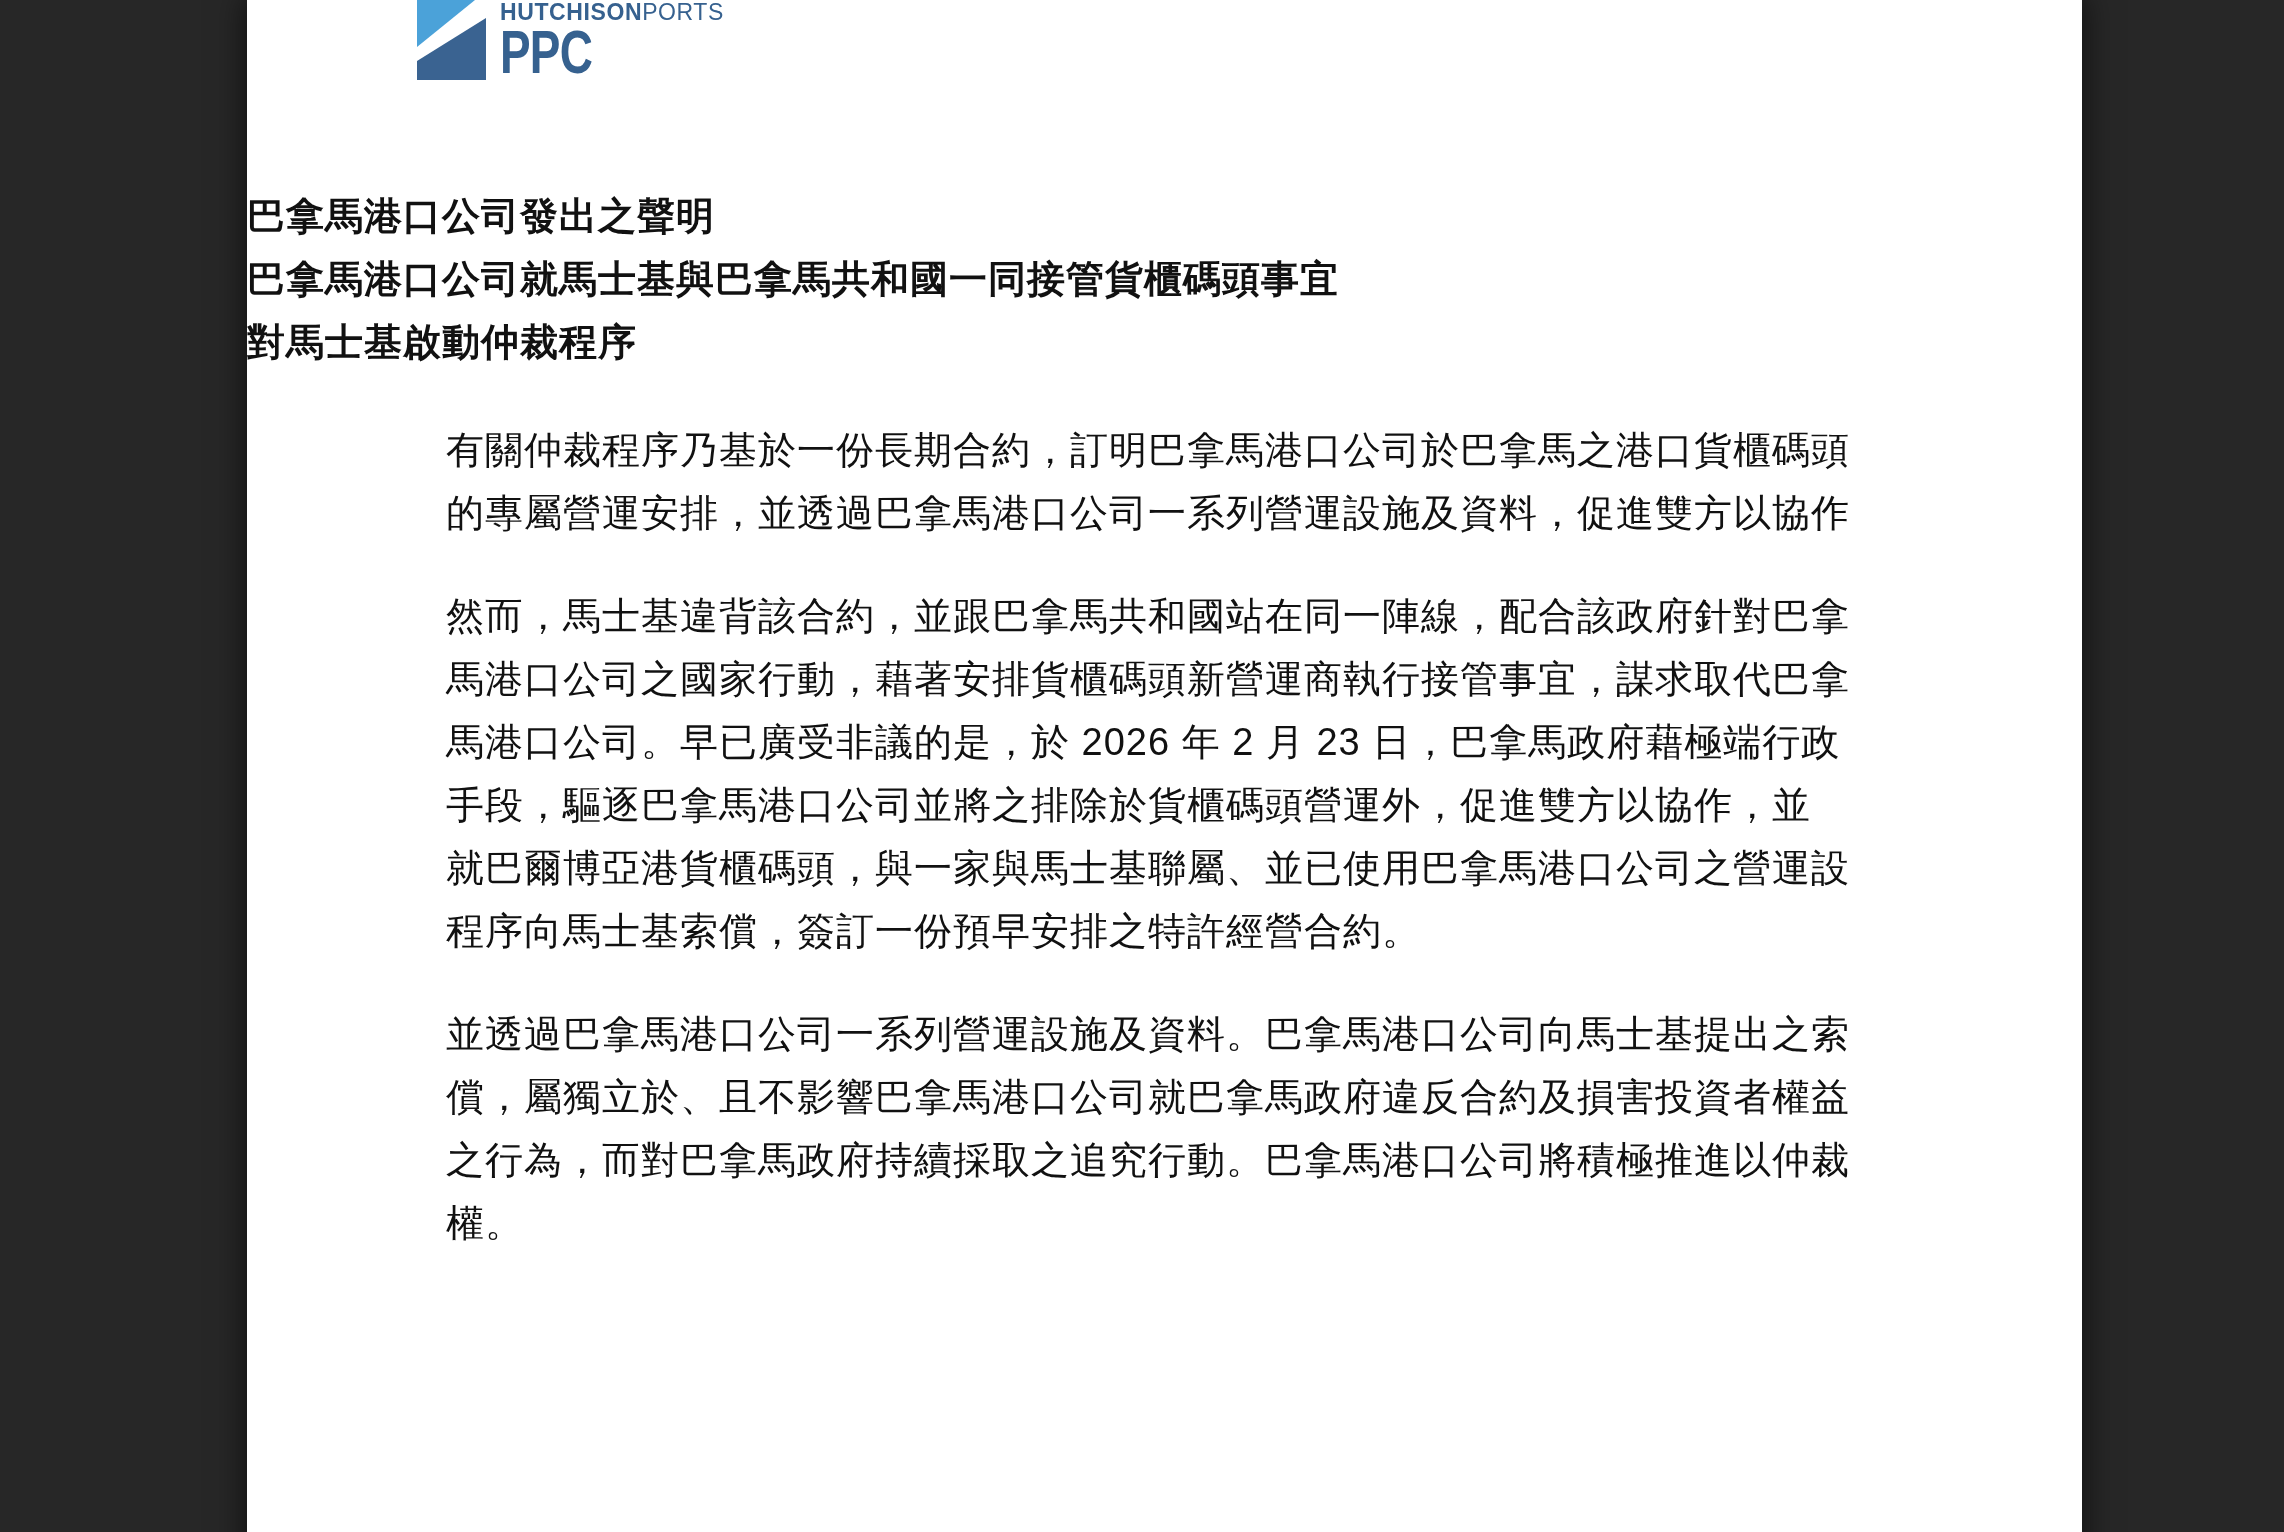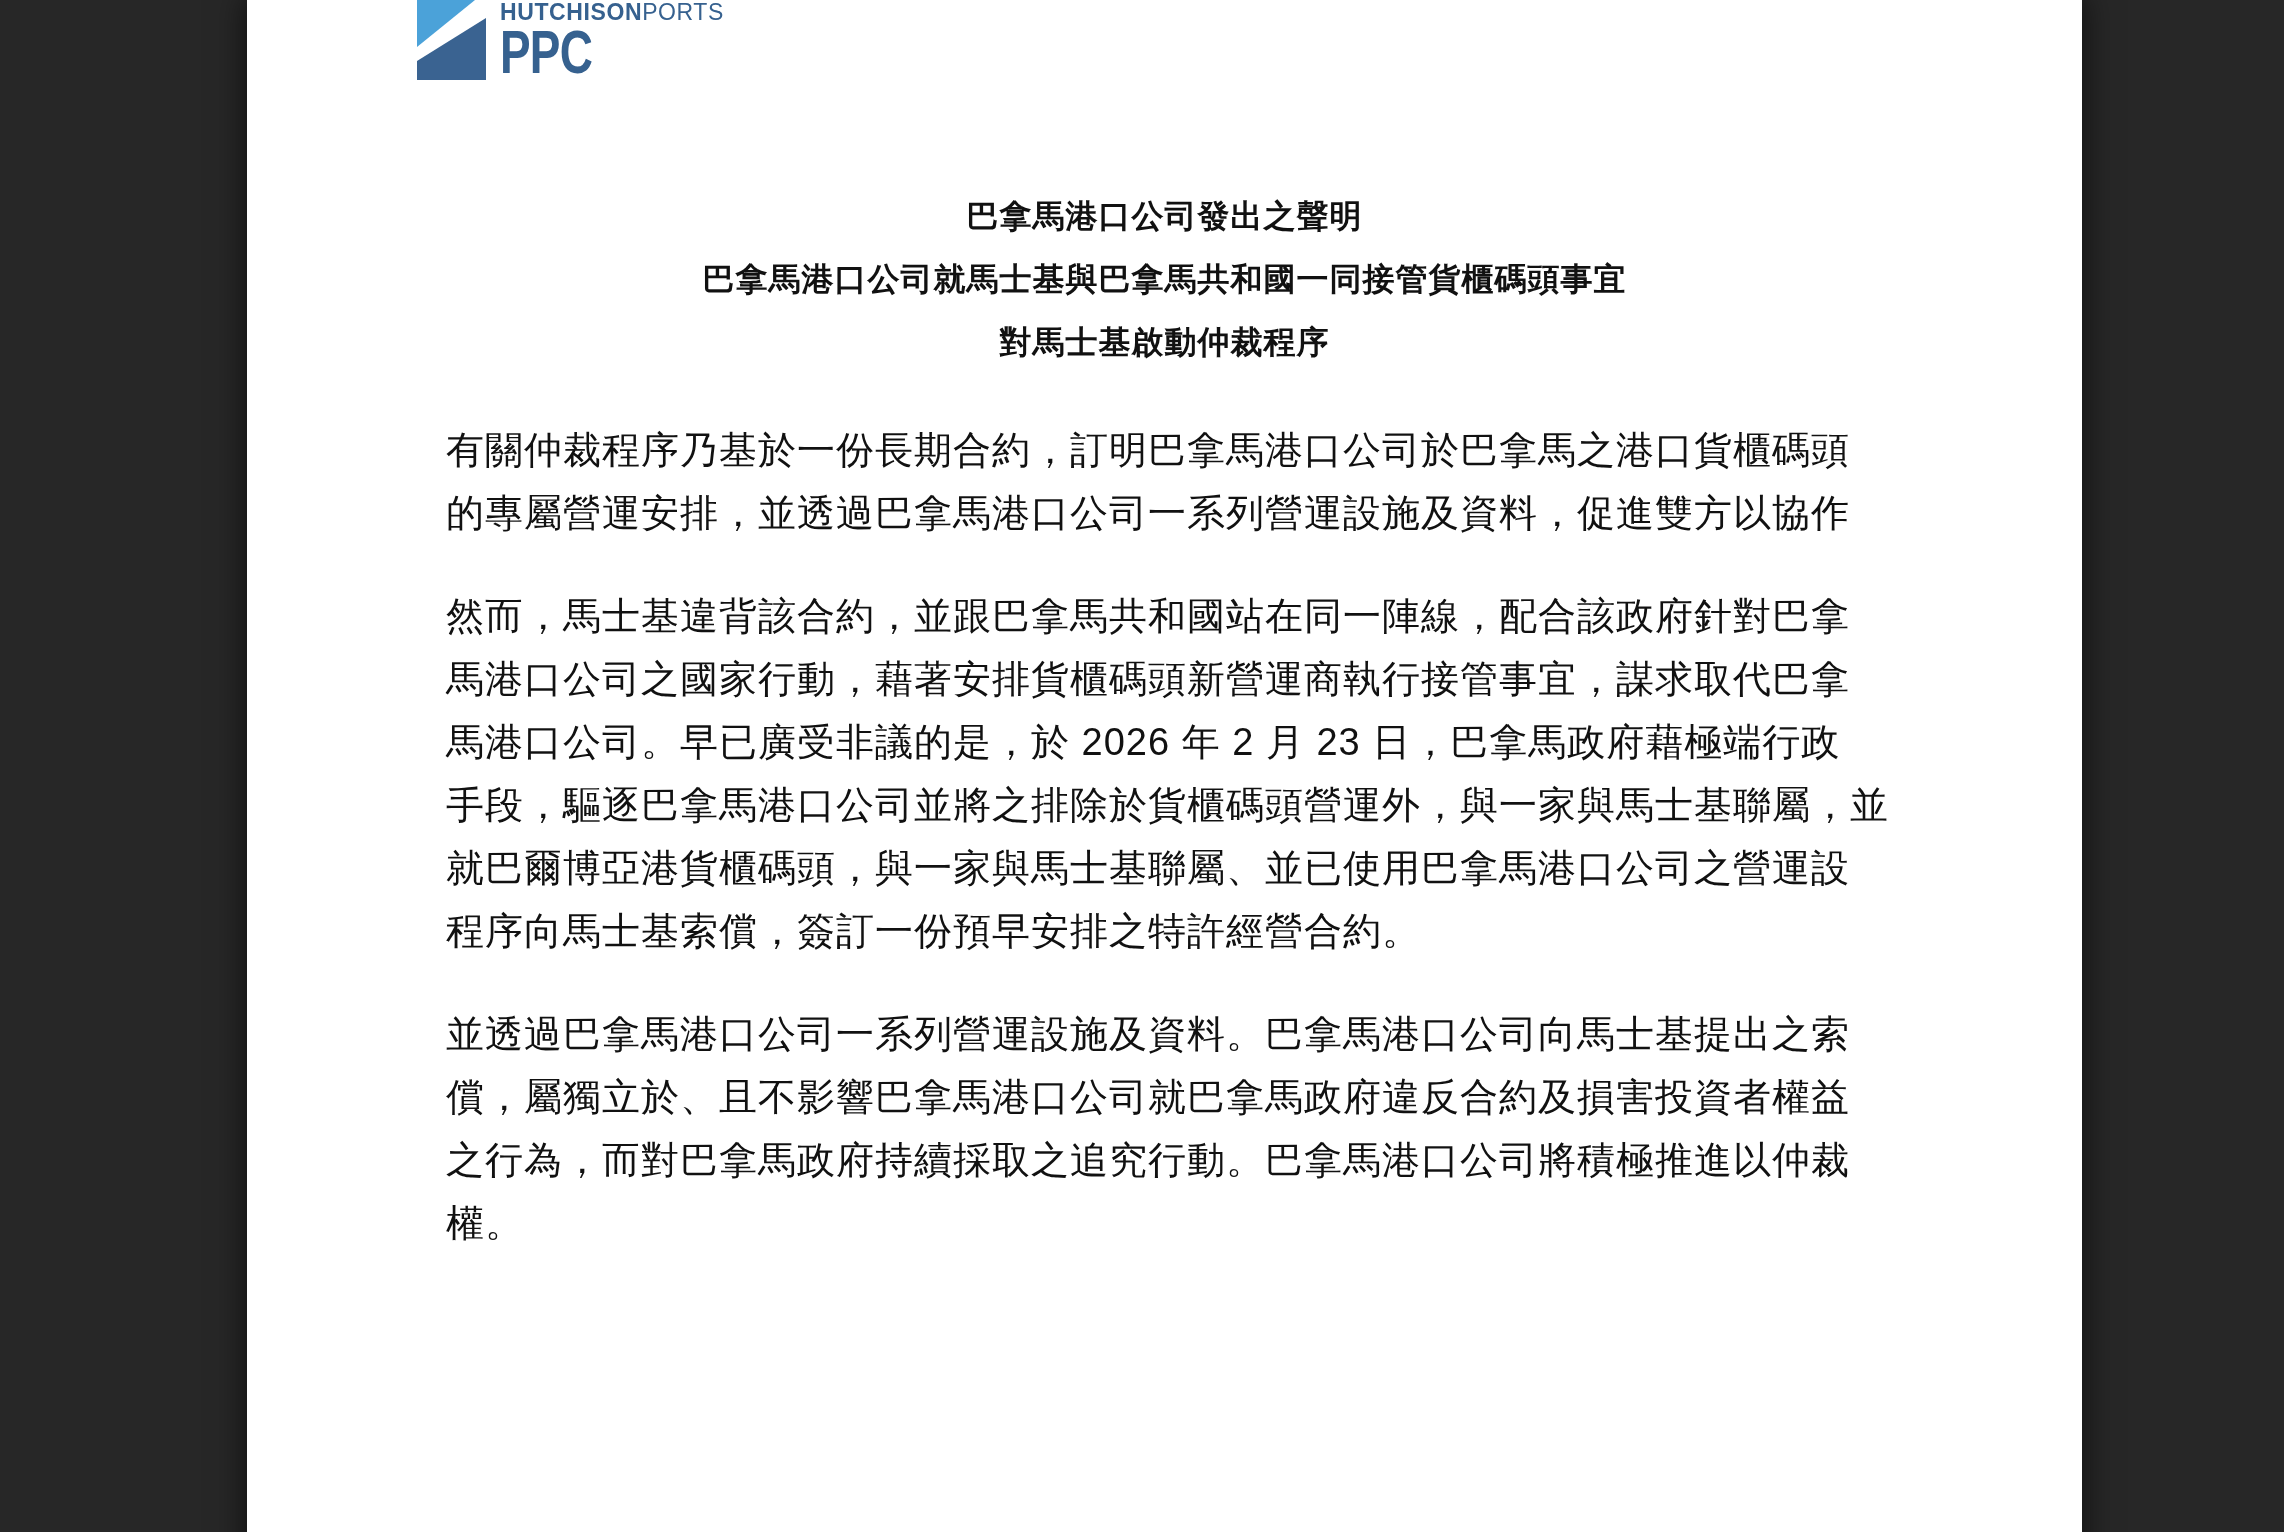--- a/index.html
+++ b/index.html
@@ -60,22 +60,21 @@
     margin-top:0px;
     transform:scaleX(0.74);
     transform-origin:left top;
     letter-spacing:-1px;
   }
   
   .doc-title{
     position:absolute;
     left:0; top:185px;
     width:1835px;
-    text-align:center;
-    font-size:32px;
+    font-size:38px;
     font-weight:700;
     line-height:63px;
     letter-spacing:1px;
     color:var(--text);
   }
   .doc-body{
     position:absolute;
     left:199px; top:419px;
     width:1430px;
     font-size:38px;
@@ -116,21 +115,21 @@
 
     <div class="doc-body" id="body-container">
         <div class="paragraph">
           <div class="paragraph-line">有關仲裁程序乃基於一份長期合約，訂明巴拿馬港口公司於巴拿馬之港口貨櫃碼頭</div>
           <div class="paragraph-line">的專屬營運安排，並透過巴拿馬港口公司一系列營運設施及資料，促進雙方以協作</div>
         </div>
         <div class="paragraph">
           <div class="paragraph-line">然而，馬士基違背該合約，並跟巴拿馬共和國站在同一陣線，配合該政府針對巴拿</div>
           <div class="paragraph-line">馬港口公司之國家行動，藉著安排貨櫃碼頭新營運商執行接管事宜，謀求取代巴拿</div>
           <div class="paragraph-line">馬港口公司。早已廣受非議的是，於 2026 年 2 月 23 日，巴拿馬政府藉極端行政</div>
-          <div class="paragraph-line">手段，驅逐巴拿馬港口公司並將之排除於貨櫃碼頭營運外，與一家與馬士基聯屬，並</div>
+          <div class="paragraph-line">手段，驅逐巴拿馬港口公司並將之排除於貨櫃碼頭營運外，促進雙方以協作，並</div>
           <div class="paragraph-line">就巴爾博亞港貨櫃碼頭，與一家與馬士基聯屬、並已使用巴拿馬港口公司之營運設</div>
           <div class="paragraph-line">程序向馬士基索償，簽訂一份預早安排之特許經營合約。</div>
         </div>
         <div class="paragraph">
           <div class="paragraph-line">並透過巴拿馬港口公司一系列營運設施及資料。巴拿馬港口公司向馬士基提出之索</div>
           <div class="paragraph-line">償，屬獨立於、且不影響巴拿馬港口公司就巴拿馬政府違反合約及損害投資者權益</div>
           <div class="paragraph-line">之行為，而對巴拿馬政府持續採取之追究行動。巴拿馬港口公司將積極推進以仲裁</div>
           <div class="paragraph-line">權。</div>
         </div>
       </div>

